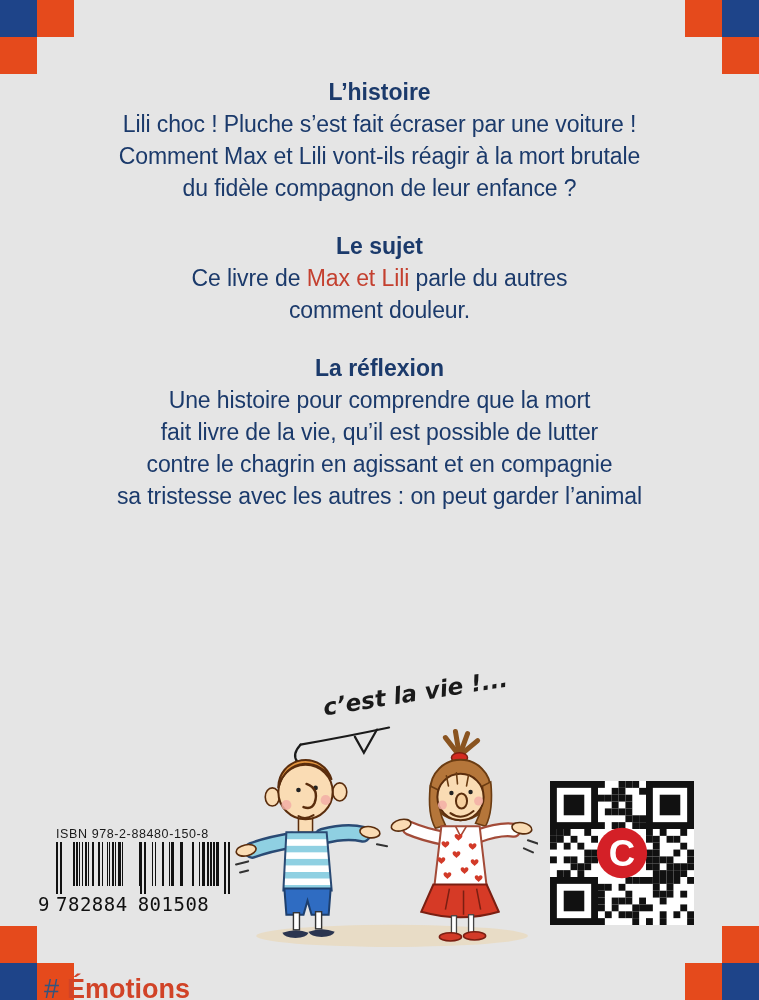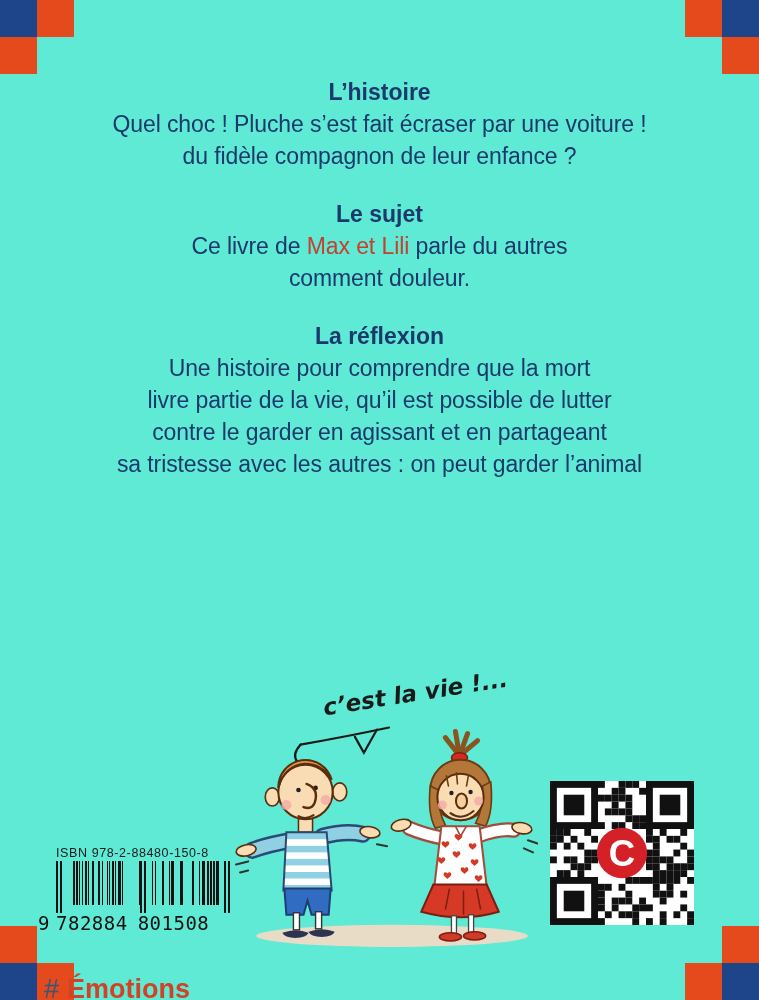--- a/index.html
+++ b/index.html
@@ -1,39 +1,39 @@
 <!DOCTYPE html>
 <html style="--navy: #1b3a6b; --red: #c4402f; --corner-orange: #e54a1c; --corner-blue: #1e4489; --qr-red: #d42027; --tag-red: #d14327;"><head>
 <meta charset="utf-8">
 <style>
   :root{
     --navy:#1b3a6b; --red:#c4402f; --corner-orange:#e54a1c; --corner-blue:#1e4489;
     --qr-red:#d42027; --tag-red:#d14327; --ink:#111;
   }
   html,body{margin:0;padding:0;}
   body{font-family:"Liberation Sans",sans-serif;background:#888;}
-  #cover{position:relative;width:759px;height:1000px;background:#5eead4;overflow:hidden;margin:0 auto;}
+  #cover{position:relative;width:759px;height:1000px;background:#e5e5e5;overflow:hidden;margin:0 auto;}
 
   
   .sq{position:absolute;width:37px;height:37px;}
   .sq.o{background:var(--corner-orange);}
   .sq.b{background:var(--corner-blue);}
 
   
   #text-block{position:absolute;left:0;top:76px;width:759px;text-align:center;color:var(--navy);}
   .section{margin:0 0 26px 0;}
   .section h2{margin:0;font-size:23px;line-height:32px;font-weight:700;color:var(--navy);}
   .line{font-size:23px;line-height:32px;letter-spacing:-0.1px;}
   .line .red{color:var(--red);}
 
   
   #illustration{position:absolute;left:226px;top:643px;width:312px;height:312px;}
 
   
-  #barcode{position:absolute;left:38px;top:827px;width:204px;text-align:left;color:var(--ink);margin-top:19px;}
+  #barcode{position:absolute;left:38px;top:827px;width:204px;text-align:left;color:var(--ink);}
   #isbn-label{font-size:12.5px;letter-spacing:0.6px;margin-left:18px;white-space:nowrap;color:#1a1a1a;}
   #bars{display:block;margin:1px 0 0 18px;}
   #ean-row{display:flex;align-items:flex-end;margin-top:-1px;font-family:"DejaVu Sans Mono",monospace;font-size:19px;line-height:22px;color:#111;}
   #ean-row .d0{width:18px;text-align:left;}
   #ean-row .grp{margin-right:10px;letter-spacing:0.5px;}
 
   
   #qr{position:absolute;left:550px;top:781px;width:144px;height:144px;}
 
   
@@ -59,37 +59,38 @@
   <div class="sq o" style="left:37px;bottom:0"></div>
 
   <div class="sq b" style="right:0;bottom:0"></div>
   <div class="sq o" style="right:0;bottom:37px"></div>
   <div class="sq o" style="right:37px;bottom:0"></div>
 
   <div id="text-block">
     <div class="section">
       <h2>L’histoire</h2>
       <div>
-          <div class="line"><span>Quel choc ! Pluche s’est fait écraser par une voiture !</span></div>
+          <div class="line"><span>Lili choc ! Pluche s’est fait écraser par une voiture !</span></div>
+          <div class="line"><span>Comment Max et Lili vont-ils réagir à la mort brutale</span></div>
           <div class="line"><span>du fidèle compagnon de leur enfance ?</span></div>
         </div>
     </div>
     <div class="section">
       <h2>Le sujet</h2>
       <div>
           <div class="line"><span>Ce livre de </span><span class="red">Max et Lili</span><span> parle du autres</span></div>
           <div class="line"><span>comment douleur.</span></div>
         </div>
     </div>
     <div class="section">
       <h2>La réflexion</h2>
       <div>
           <div class="line"><span>Une histoire pour comprendre que la mort</span></div>
-          <div class="line"><span>livre partie de la vie, qu’il est possible de lutter</span></div>
-          <div class="line"><span>contre le garder en agissant et en partageant</span></div>
+          <div class="line"><span>fait livre de la vie, qu’il est possible de lutter</span></div>
+          <div class="line"><span>contre le chagrin en agissant et en compagnie</span></div>
           <div class="line"><span>sa tristesse avec les autres : on peut garder l’animal</span></div>
         </div>
     </div>
   </div>
 
   <svg id="illustration" viewBox="0 0 310 310">
 
     <ellipse cx="165" cy="291" rx="135" ry="11" fill="#e8dcc6"></ellipse>
 
     <g>

